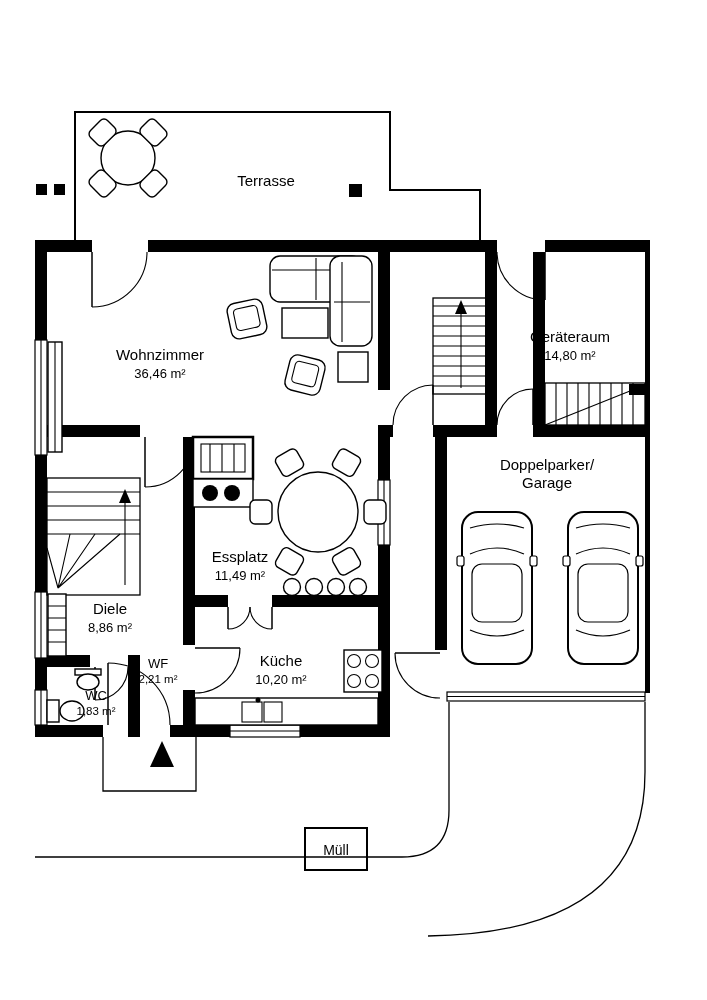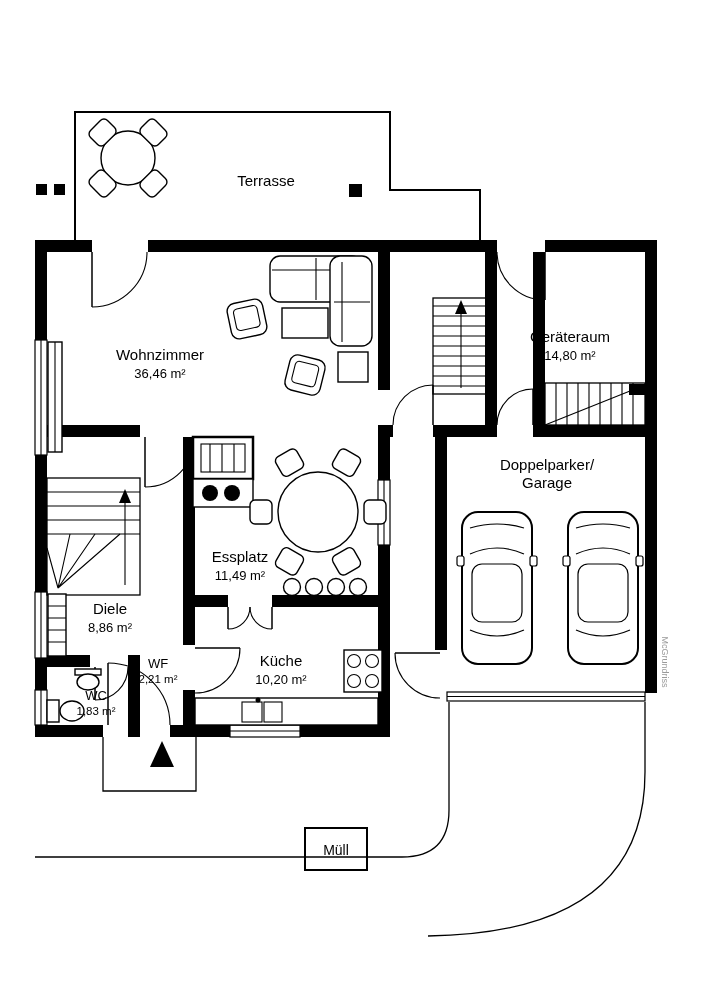--- a/index.html
+++ b/index.html
@@ -1,16 +1,16 @@
 <!DOCTYPE html>
 <html><head>
 <meta charset="utf-8">
 <style>
   html,body{margin:0;padding:0;background:#fff;}
-  .canvas{position:relative;width:707px;height:1000px;background:#ffffff;overflow:hidden;
+  .canvas{position:relative;width:650px;height:1000px;background:#ffffff;overflow:hidden;
           font-family:"Liberation Sans",sans-serif;}
   svg{position:absolute;left:0;top:0;}
   svg text{font-family:"Liberation Sans",sans-serif;fill:#000;}
   .room-name{font-size:15px;}
   .room-area{font-size:13px;}
   .room-name-sm{font-size:13px;}
   .room-area-sm{font-size:11.5px;}
   .muell-label{font-size:14px;}
   .watermark{font-size:9px;fill:#9a9a9a;}
   .wall{fill:#000;stroke:none;}

